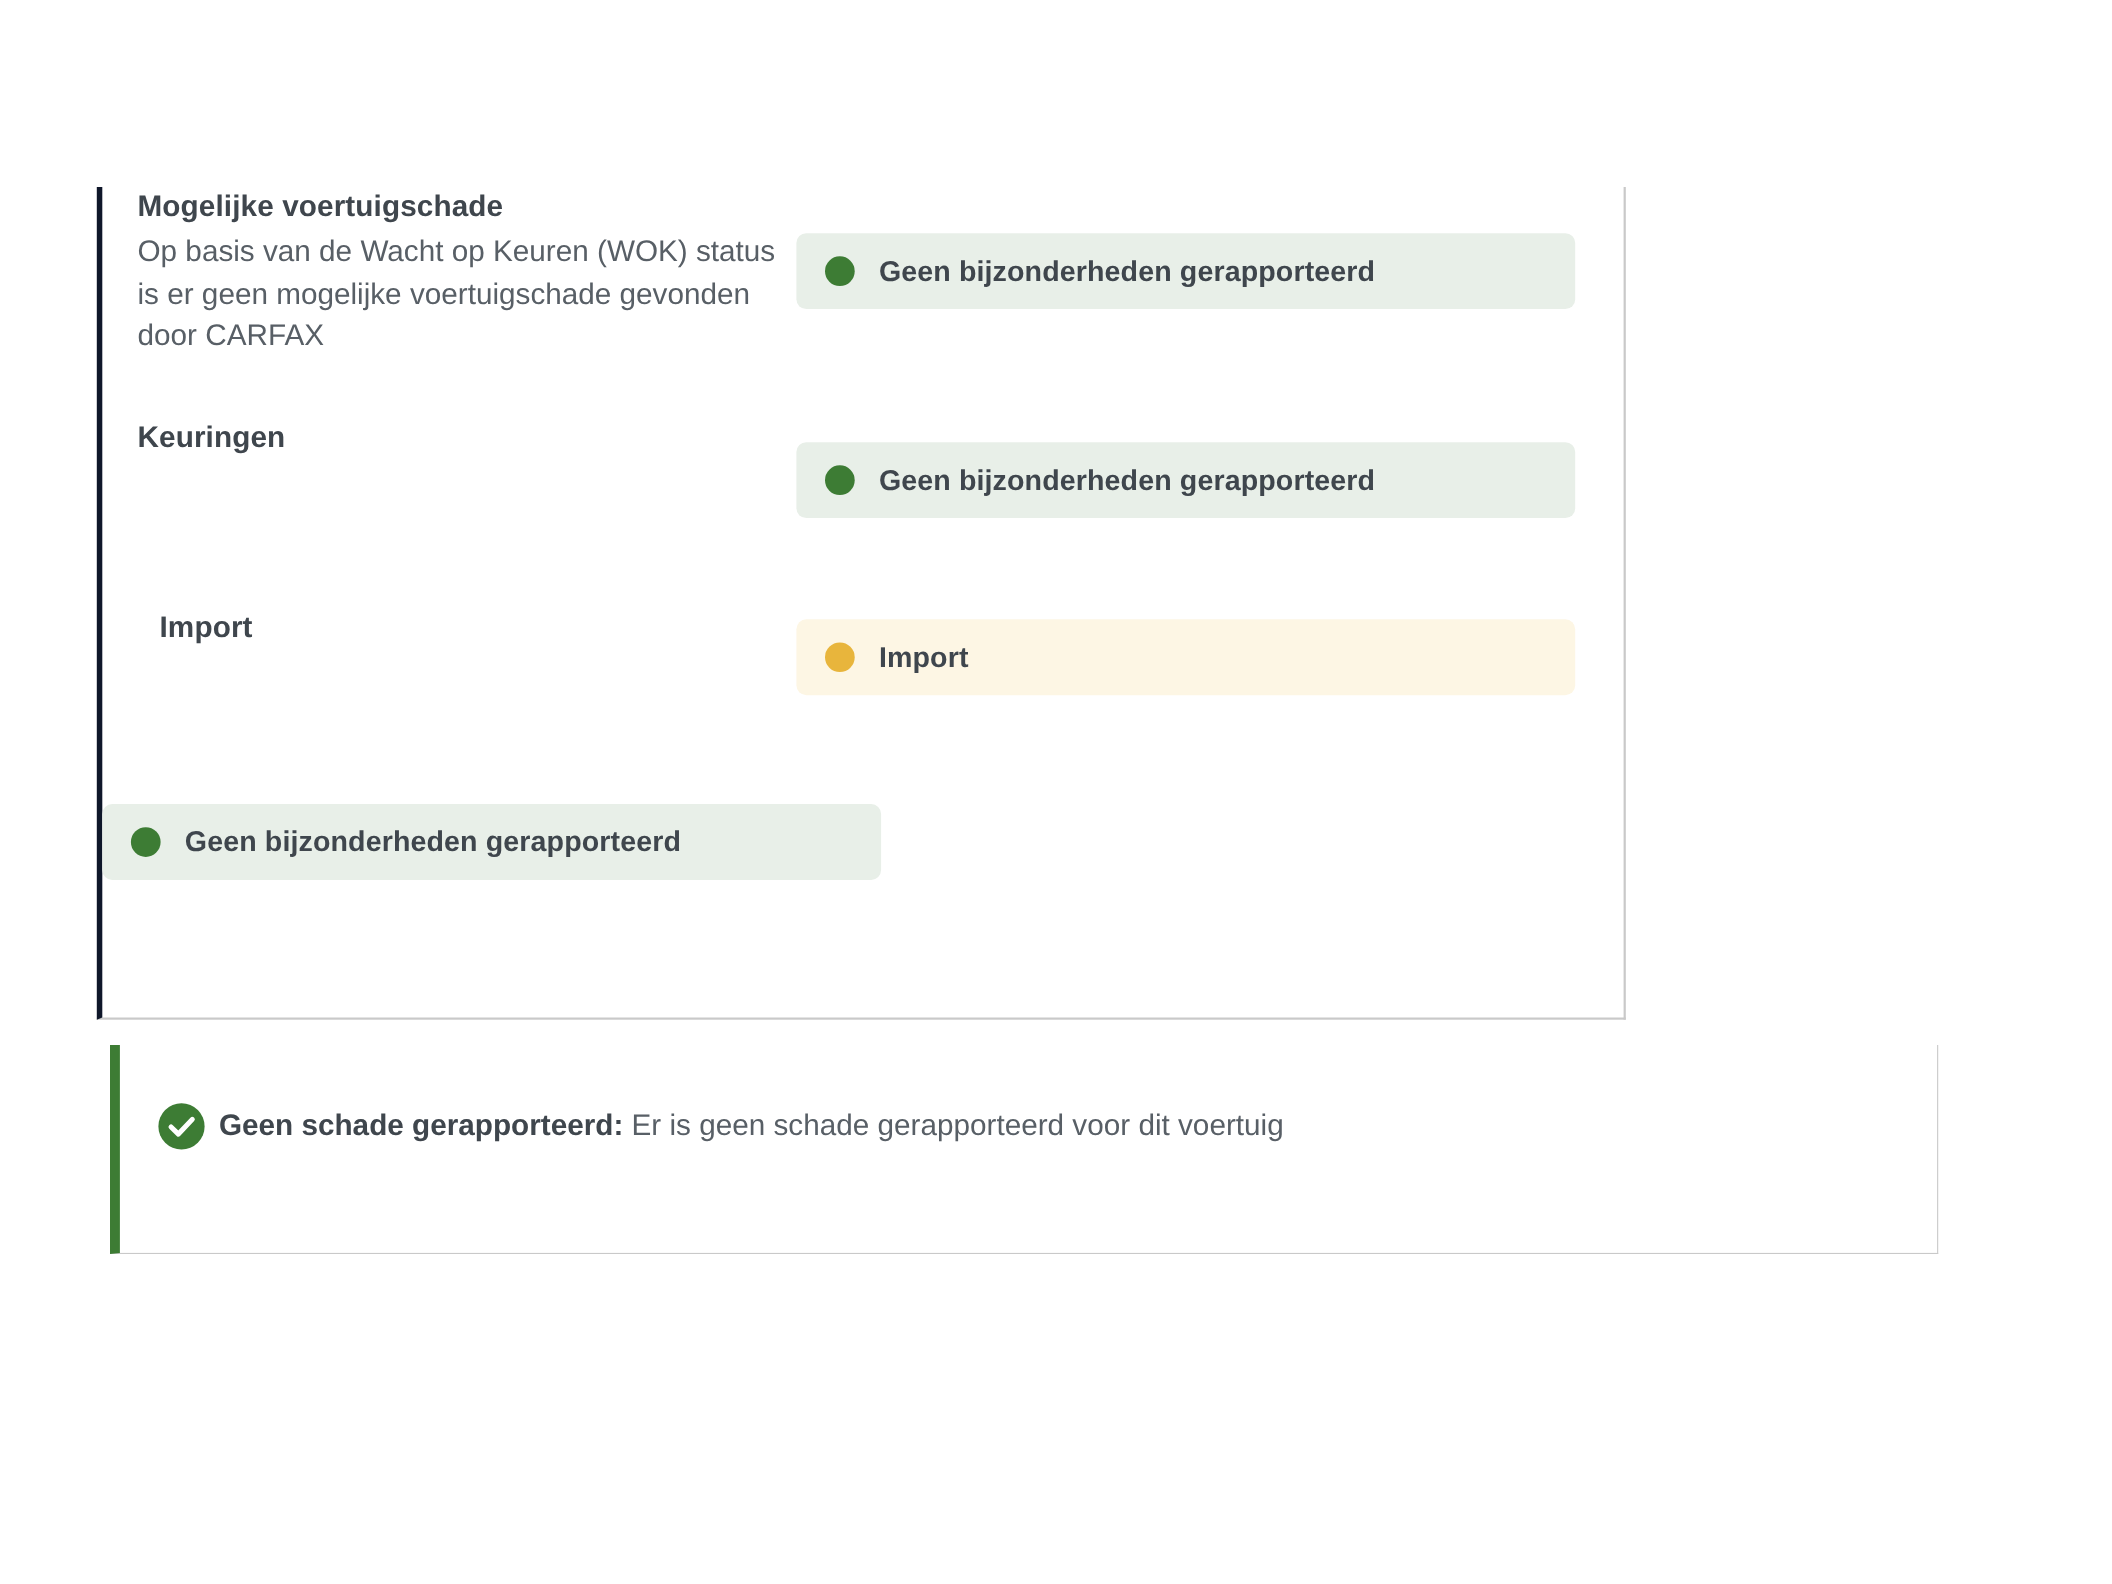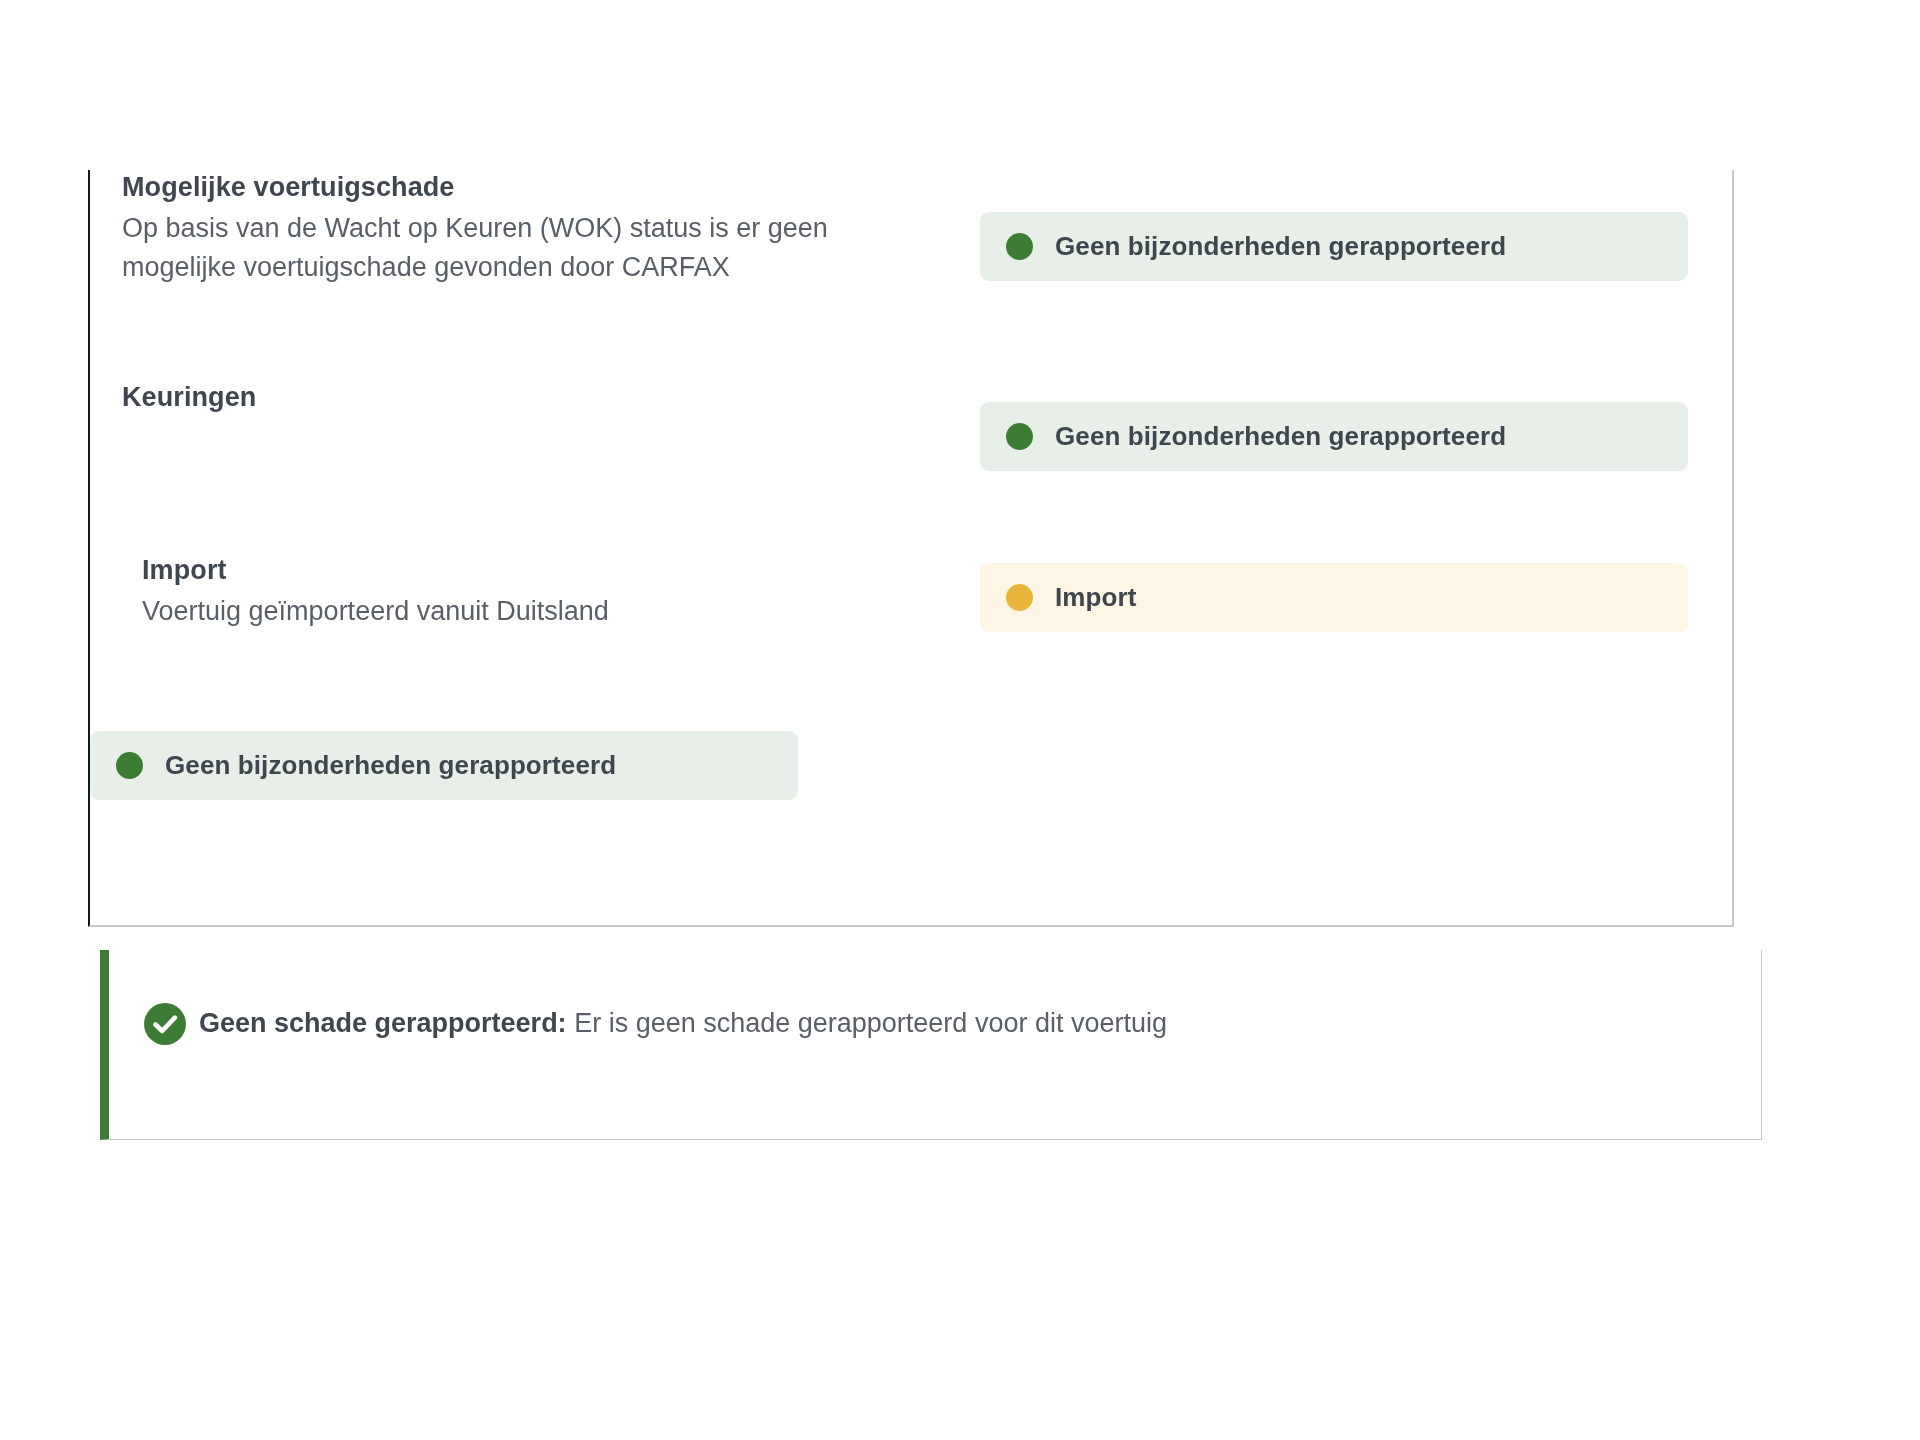--- a/index.html
+++ b/index.html
@@ -21,25 +21,25 @@
     width: 1920px;
     height: 1440px;
     box-sizing: border-box;
   }
 
   
   .checks-card {
     position: absolute;
     left: 88px;
     top: 170px;            
-    width: 1646px;
+    width: 1390px;
     height: 757px;
     box-sizing: border-box;
     background: #ffffff;
-    border-left: 2px solid #0f172a;
+    border-left: 5px solid #0f172a;
     border-right: 2px solid #c9c9c9;
     border-bottom: 2px solid #c9c9c9;
     border-top: none;
   }
 
   .checks-inner {
     position: relative;
     width: 100%;
     height: 100%;
   }
@@ -219,21 +219,20 @@
           <div class="badge green badge-offset-1">
             <span class="badge-dot"></span>
             <span class="badge-label">Geen bijzonderheden gerapporteerd</span>
           </div>
         </div>
       </div>
 
       <div class="check-row r2">
         <div class="check-text">
           <div class="check-title">Import</div>
-          <div class="check-desc">Voertuig geïmporteerd vanuit Duitsland</div>
         </div>
         <div class="badge-slot">
           <div class="badge amber badge-offset-2">
             <span class="badge-dot"></span>
             <span class="badge-label">Import</span>
           </div>
         </div>
       </div>
 
       <div class="check-row r3">

